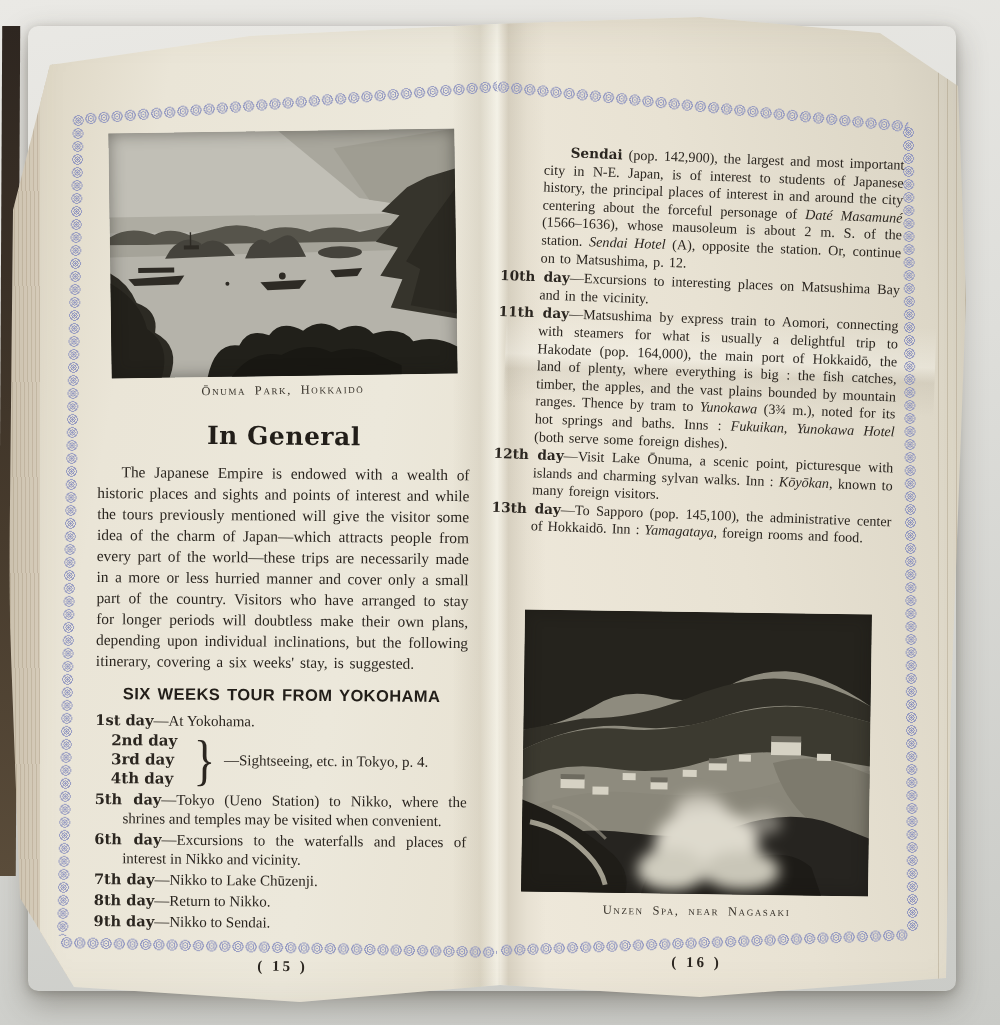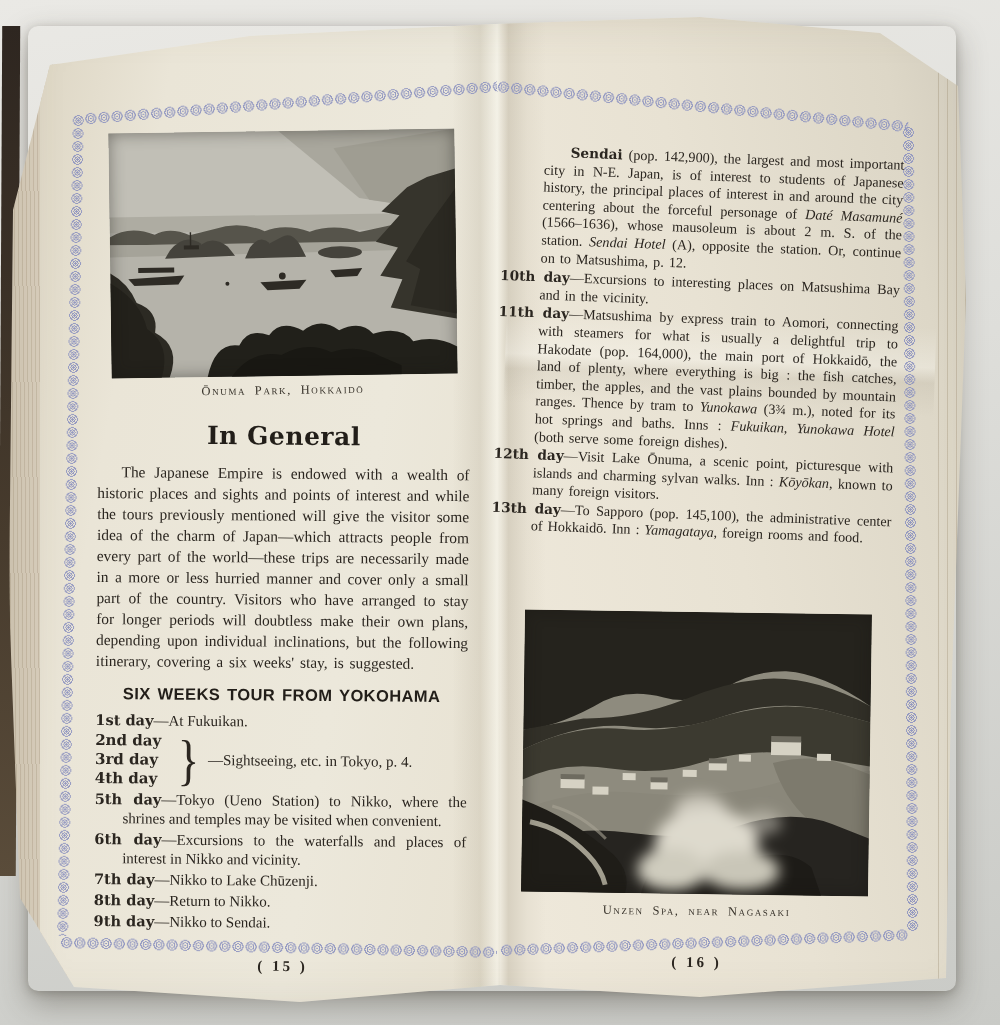--- a/index.html
+++ b/index.html
@@ -59,21 +59,21 @@
     letter-spacing:.5px;text-align:center;margin:0 0 12px 0;color:#221e19;}
   #left-intro{font-size:15.4px;line-height:21px;text-align:justify;text-indent:24px;
     word-spacing:2px;margin:0;}
   #tour-heading{font-family:"Liberation Sans",sans-serif;font-weight:700;font-size:16.5px;
     letter-spacing:.4px;word-spacing:2px;text-align:center;margin:13px 0 7px 0;color:#221e19;}
   #tour-list{padding-left:28px;}
   .day{font-size:15px;line-height:19px;text-align:justify;padding-left:0;text-indent:-28px;margin:1px 0;}
   .b{font-weight:700;font-family:"DejaVu Serif","Liberation Serif",serif;font-size:.97em;}
   .i{font-style:italic;}
   .brace-group{display:flex;align-items:center;margin:1px 0 1px -28px;}
-  .brace-days{width:80px;}
+  .brace-days{width:80px;margin-left:16px;}
   .brace-days div{font-size:15px;line-height:19px;}
   .brace-char{font-size:56px;font-weight:400;line-height:57px;margin:0 6px 0 0;
     transform:scaleX(.8);color:#2b2620;}
   .brace-text{font-size:15px;}
   
   #right-col{left:505px;top:142px;width:400px;transform:rotate(2.1deg);transform-origin:left top;
     padding-left:40px;box-sizing:border-box;}
   #right-intro{font-size:14.1px;line-height:17.6px;text-align:justify;text-indent:26px;
     word-spacing:1.5px;margin:0 0 2px 0;}
   .rday{font-size:14.1px;line-height:17.6px;text-align:justify;text-indent:-40px;margin:1px 0;word-spacing:1.5px;}
@@ -134,21 +134,21 @@
       </svg>
       <div class="photo-shade"></div>
     </div>
     <div class="abs caption" id="caption-onuma">Ōnuma Park, Hokkaidō</div>
 
     <div class="abs" id="left-col">
       <h2 id="left-heading">In General</h2>
       <p id="left-intro">The Japanese Empire is endowed with a wealth of historic places and sights and points of interest and while the tours previously mentioned will give the visitor some idea of the charm of Japan—which attracts people from every part of the world—these trips are necessarily made in a more or less hurried manner and cover only a small part of the country.  Visitors who have arranged to stay for longer periods will doubtless make their own plans, depending upon individual inclinations, but the following itinerary, covering a six weeks' stay, is suggested.</p>
       <h3 id="tour-heading">SIX WEEKS TOUR FROM YOKOHAMA</h3>
       <div id="tour-list">
-        <div class="day"><span class="b">1st day</span><span>—At Fukuikan.</span></div>
+        <div class="day"><span class="b">1st day</span><span>—At Yokohama.</span></div>
         <div class="brace-group">
           <div class="brace-days">
             <div class="b">2nd day</div>
             <div class="b">3rd day</div>
             <div class="b">4th day</div>
           </div>
           <div class="brace-char">}</div>
           <div class="brace-text">—Sightseeing, etc. in Tokyo, p. 4.</div>
         </div>
         <div class="day"><span class="b">5th day</span><span>—Tokyo (Ueno Station) to Nikko, where the shrines and temples may be visited when convenient.</span></div>

